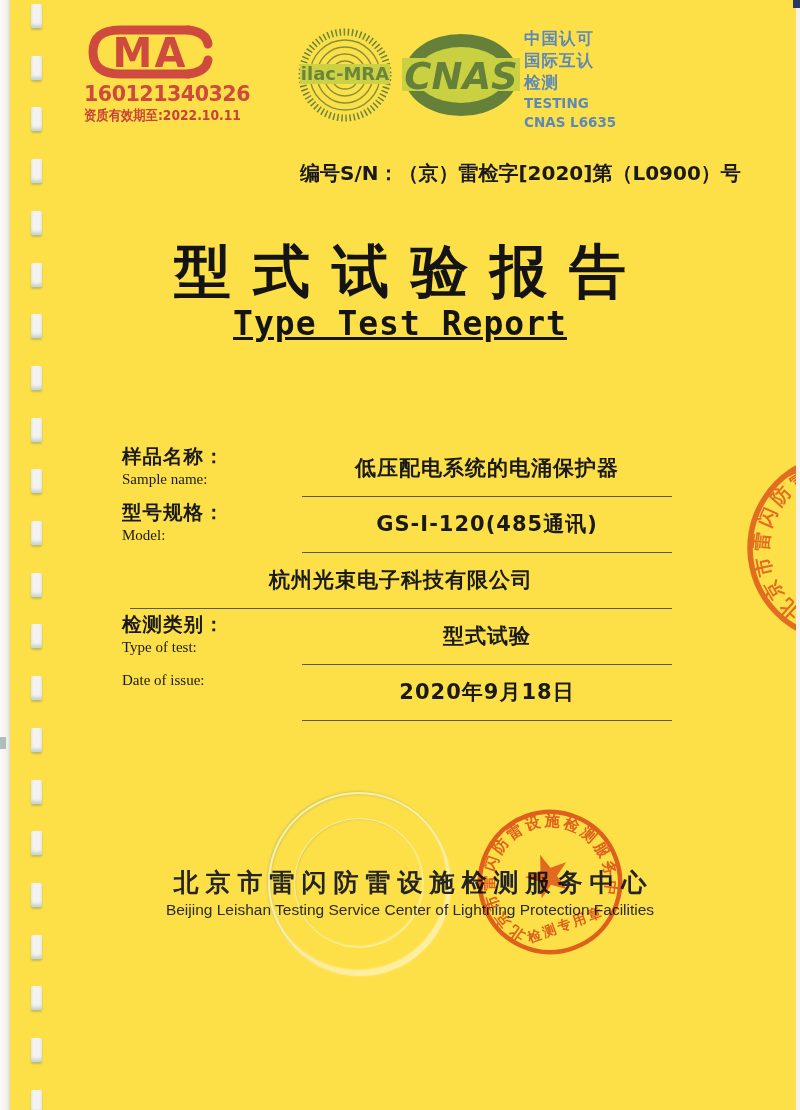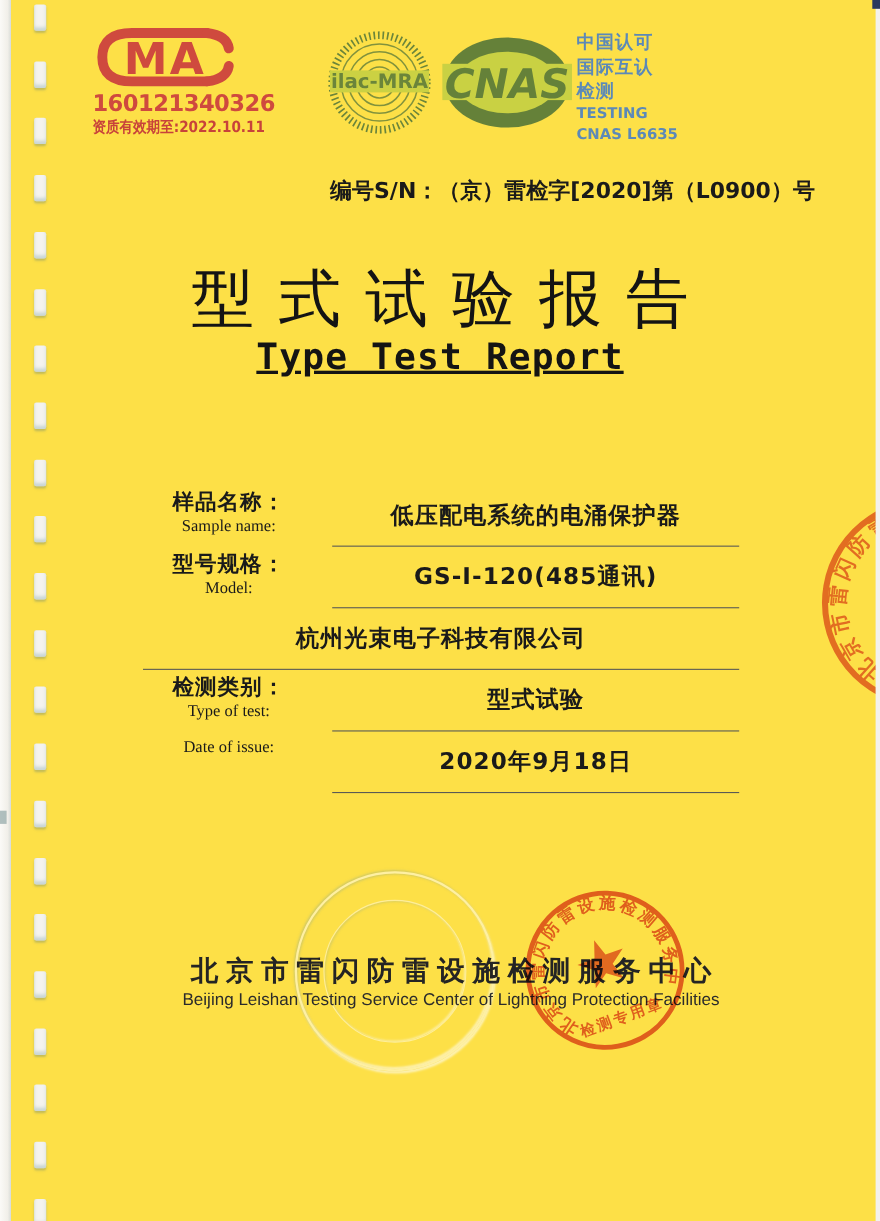--- a/index.html
+++ b/index.html
@@ -27,28 +27,28 @@
   .stamp{mix-blend-mode:multiply;}
   .ilac-stamp{position:absolute;left:297px;top:27px;opacity:.82;}
   .cnas-logo{position:absolute;left:402px;top:32px;opacity:.85;}
   .cnas-lines{position:absolute;left:524px;top:28px;color:#4b80c4;opacity:.9;}
   .cnas-lines .zh{font-size:16.5px;font-weight:bold;line-height:22px;letter-spacing:1px;white-space:nowrap;}
   .cnas-lines .en{font-size:13.5px;font-weight:bold;line-height:19px;white-space:nowrap;}
 
   .serial{position:absolute;left:300px;top:160px;font-size:20px;font-weight:bold;white-space:nowrap;}
 
   .doc-title{position:absolute;left:0;top:234px;width:800px;margin:0;text-align:center;
-    font-size:57px;font-weight:normal;letter-spacing:22px;text-indent:22px;color:#141414;}
+    font-size:57px;font-weight:bold;letter-spacing:22px;text-indent:22px;color:#141414;}
   .doc-subtitle{position:absolute;left:0;top:304px;width:800px;margin:0;text-align:center;
     font-family:"DejaVu Sans Mono", monospace;font-size:33px;font-weight:bold;letter-spacing:1px;color:#141414;text-decoration:underline;}
 
   
   .fields{position:absolute;left:122px;top:441px;width:550px;}
   .frow{display:flex;height:56px;}
-  .f-label{width:172px;text-align:center;padding-top:4px;}
+  .f-label{width:172px;padding-top:4px;}
   .f-label .zh{font-size:19.5px;font-weight:600;letter-spacing:1px;line-height:23px;white-space:nowrap;}
   .f-label .en{font-size:15px;font-family:Liberation Serif, serif;line-height:22px;white-space:nowrap;}
   .f-value{flex:1;margin-left:8px;border-bottom:1.5px solid #5a5a55;
     display:flex;align-items:center;justify-content:center;
     font-size:21px;font-weight:600;letter-spacing:1px;padding-bottom:2px;white-space:nowrap;}
 
   
   .org-zh{position:absolute;left:50px;top:866px;width:720px;text-align:center;
     font-size:25px;font-weight:600;letter-spacing:7px;text-indent:7px;color:#242424;z-index:2;}
   .org-en{position:absolute;left:50px;top:901px;width:720px;text-align:center;

